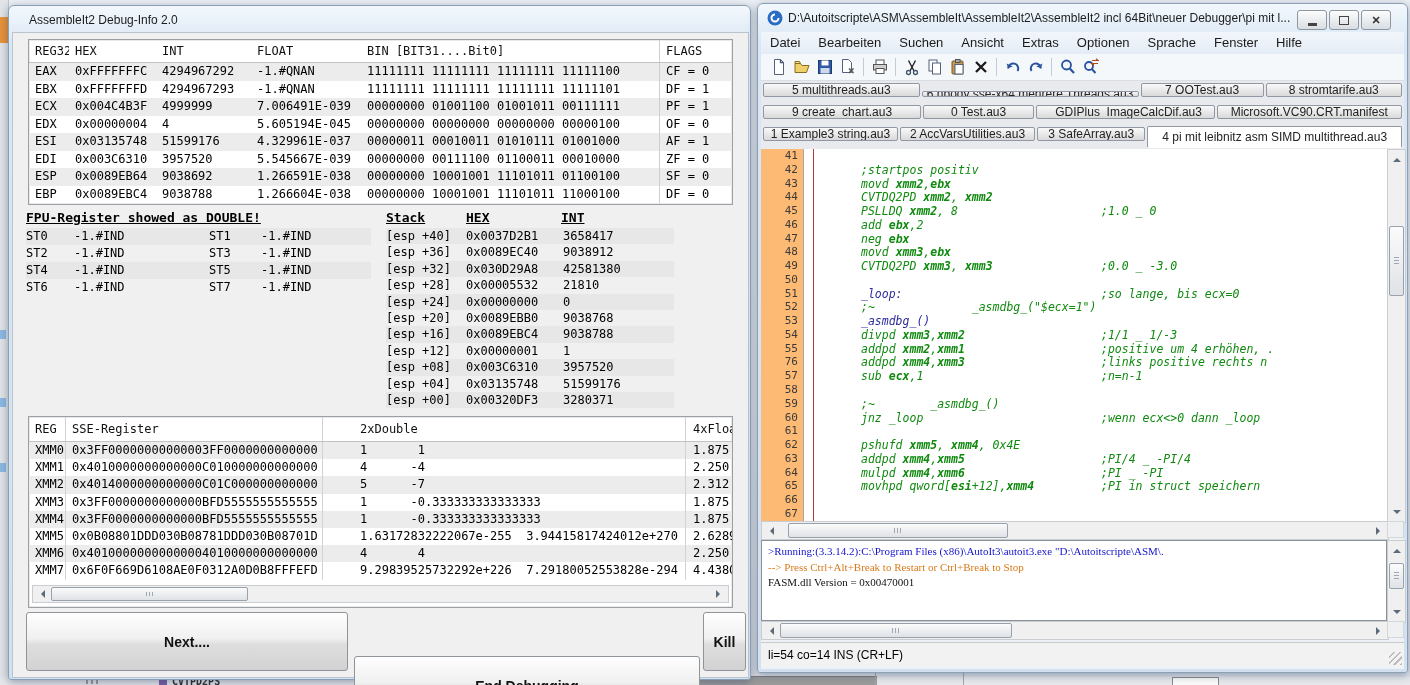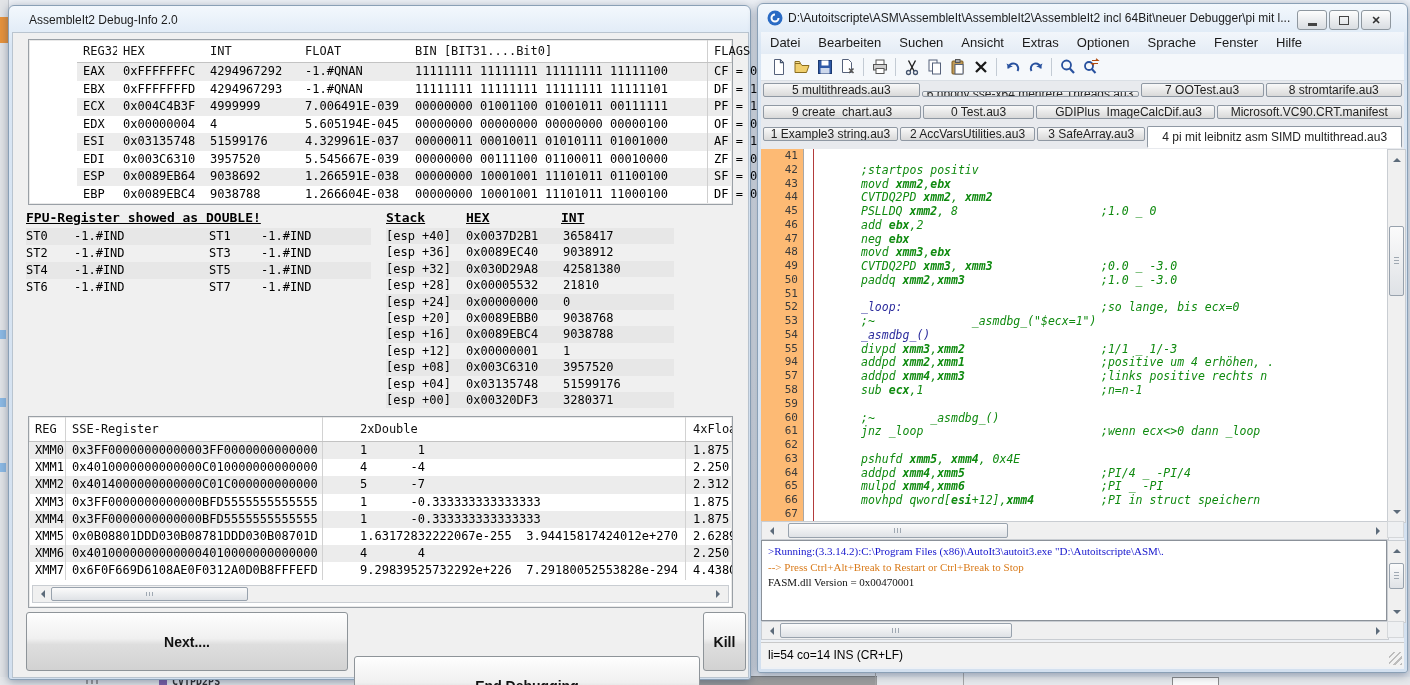--- a/index.html
+++ b/index.html
@@ -33,21 +33,21 @@
 
   
   #win-debug{left:8px;top:5px;width:741px;height:673px;}
   #dbg-client{position:absolute;left:3px;top:26px;width:735px;height:644px;background:#f0f0f0;border:1px solid #b9c4cf;}
   .mono{font-family:"DejaVu Sans Mono",monospace;}
 
   .databox{position:absolute;background:#fff;border:1px solid #9aa0a6;box-shadow:inset 0 0 0 1px #e9e9e9;}
   #reg-table{left:19px;top:33px;width:703px;height:164px;}
   #sse-table{left:19px;top:410px;width:703px;height:190px;overflow:hidden;}
   .thead{display:grid;height:22px;line-height:22px;font-size:12px;color:#111;border-bottom:1px solid #c3c3c3;}
-  #reg-table .thead,.rrow{grid-template-columns:40px 87px 95px 110px 298px 73px;margin-left:48px;}
+  #reg-table .thead,.rrow{grid-template-columns:40px 87px 95px 110px 298px 73px;}
   .rrow{display:grid;height:17.5px;line-height:17.5px;font-size:12px;}
   .rrow:nth-child(odd){background:#ececec;}
   .rrow>span,#reg-table .thead>span{padding-left:6px;white-space:pre;overflow:hidden;}
   #reg-table .thead>span:last-child,.rrow>span:last-child{border-left:1px solid #cfcfcf;}
 
   #sse-table .thead,.xrow{grid-template-columns:36px 257px 363px 47px;}
   #sse-table .thead{height:24px;line-height:24px;}
   .xrow{display:grid;height:17.2px;line-height:17.2px;font-size:12px;}
   .xrow:nth-child(odd){background:#ececec;}
   .xrow>span,#sse-table .thead>span{white-space:pre;overflow:visible;padding-left:6px;}
@@ -548,21 +548,21 @@
           <div class="ln">46</div>
           <div class="ln">47</div>
           <div class="ln">48</div>
           <div class="ln">49</div>
           <div class="ln">50</div>
           <div class="ln">51</div>
           <div class="ln">52</div>
           <div class="ln">53</div>
           <div class="ln">54</div>
           <div class="ln">55</div>
-          <div class="ln">94</div>
+          <div class="ln">76</div>
           <div class="ln">57</div>
           <div class="ln">58</div>
           <div class="ln">59</div>
           <div class="ln">60</div>
           <div class="ln">61</div>
           <div class="ln">62</div>
           <div class="ln">63</div>
           <div class="ln">64</div>
           <div class="ln">65</div>
           <div class="ln">66</div>
@@ -572,21 +572,20 @@
       <div id="code-lines">
           <div class="cl"></div>
           <div class="cl"><span class="c">;startpos positiv</span></div>
           <div class="cl"><span class="c">movd <b>xmm2</b>,<b>ebx</b></span></div>
           <div class="cl"><span class="c">CVTDQ2PD <b>xmm2</b>, <b>xmm2</b></span></div>
           <div class="cl"><span class="c">PSLLDQ <b>xmm2</b>, 8</span><span class="cm">;1.0 _ 0</span></div>
           <div class="cl"><span class="c">add <b>ebx</b>,2</span></div>
           <div class="cl"><span class="c">neg <b>ebx</b></span></div>
           <div class="cl"><span class="c">movd <b>xmm3</b>,<b>ebx</b></span></div>
           <div class="cl"><span class="c">CVTDQ2PD <b>xmm3</b>, <b>xmm3</b></span><span class="cm">;0.0 _ -3.0</span></div>
-          <div class="cl"><span class="c">paddq <b>xmm2</b>,<b>xmm3</b></span><span class="cm">;1.0 _ -3.0</span></div>
           <div class="cl"></div>
           <div class="cl"><span class="c blue">_loop:</span><span class="cm">;so lange, bis ecx=0</span></div>
           <div class="cl"><span class="c">;~              _asmdbg_("$ecx=1")</span></div>
           <div class="cl"><span class="c blue">_asmdbg_()</span></div>
           <div class="cl"><span class="c">divpd <b>xmm3</b>,<b>xmm2</b></span><span class="cm">;1/1 _ 1/-3</span></div>
           <div class="cl"><span class="c">addpd <b>xmm2</b>,<b>xmm1</b></span><span class="cm">;positive um 4 erhöhen, .</span></div>
           <div class="cl"><span class="c">addpd <b>xmm4</b>,<b>xmm3</b></span><span class="cm">;links positive rechts n</span></div>
           <div class="cl"><span class="c">sub <b>ecx</b>,1</span><span class="cm">;n=n-1</span></div>
           <div class="cl"></div>
           <div class="cl"><span class="c">;~        _asmdbg_()</span></div>

